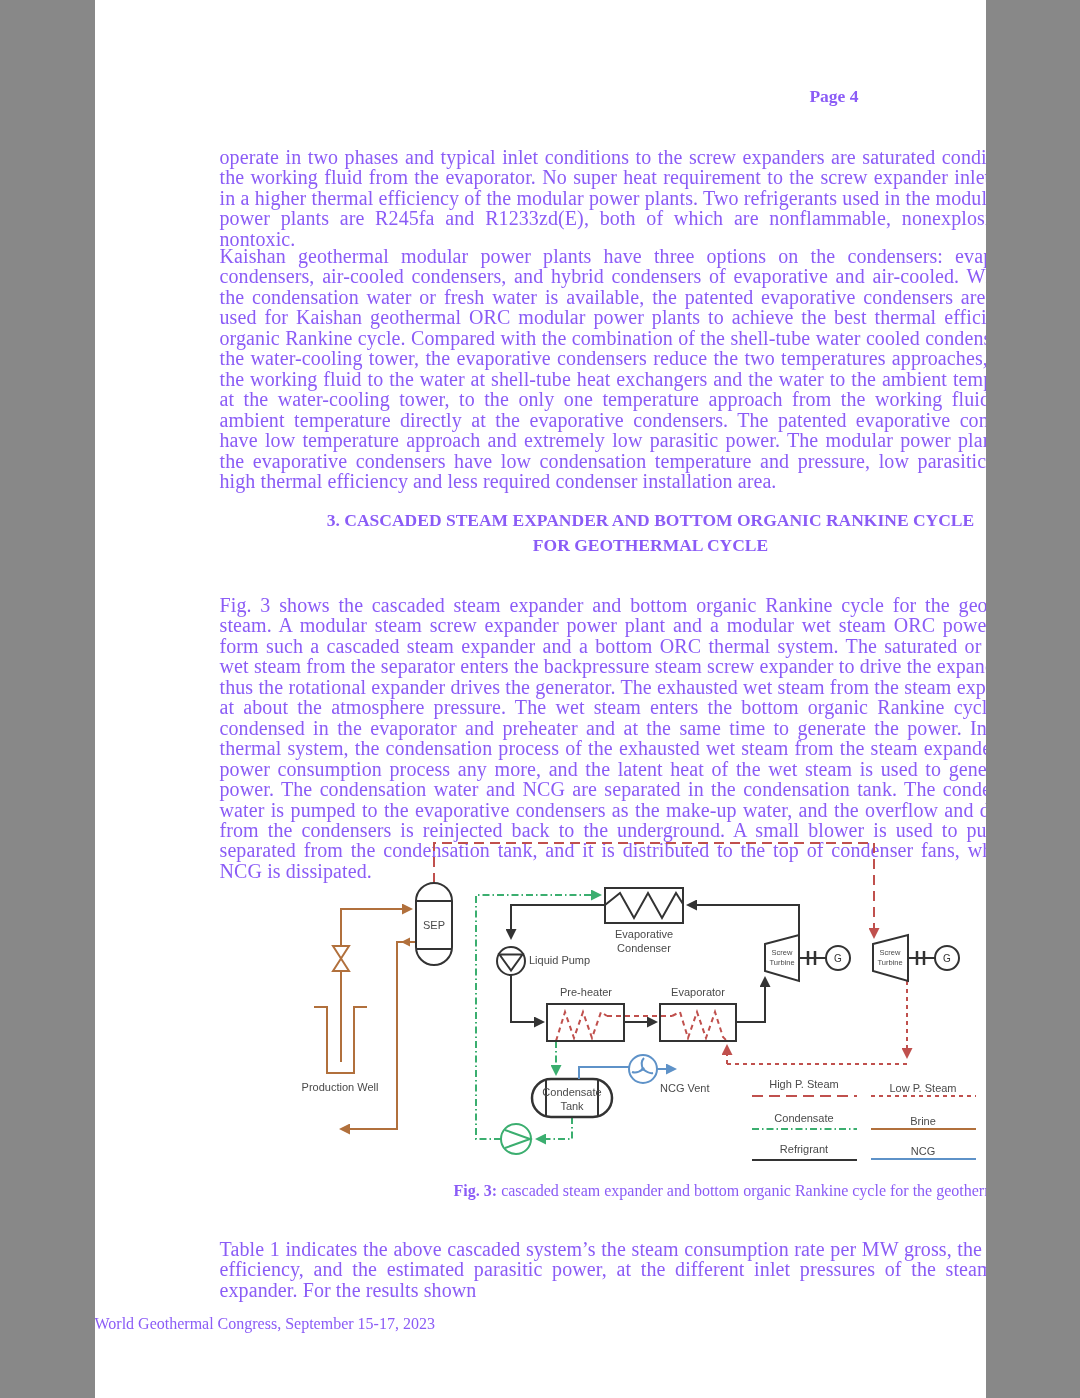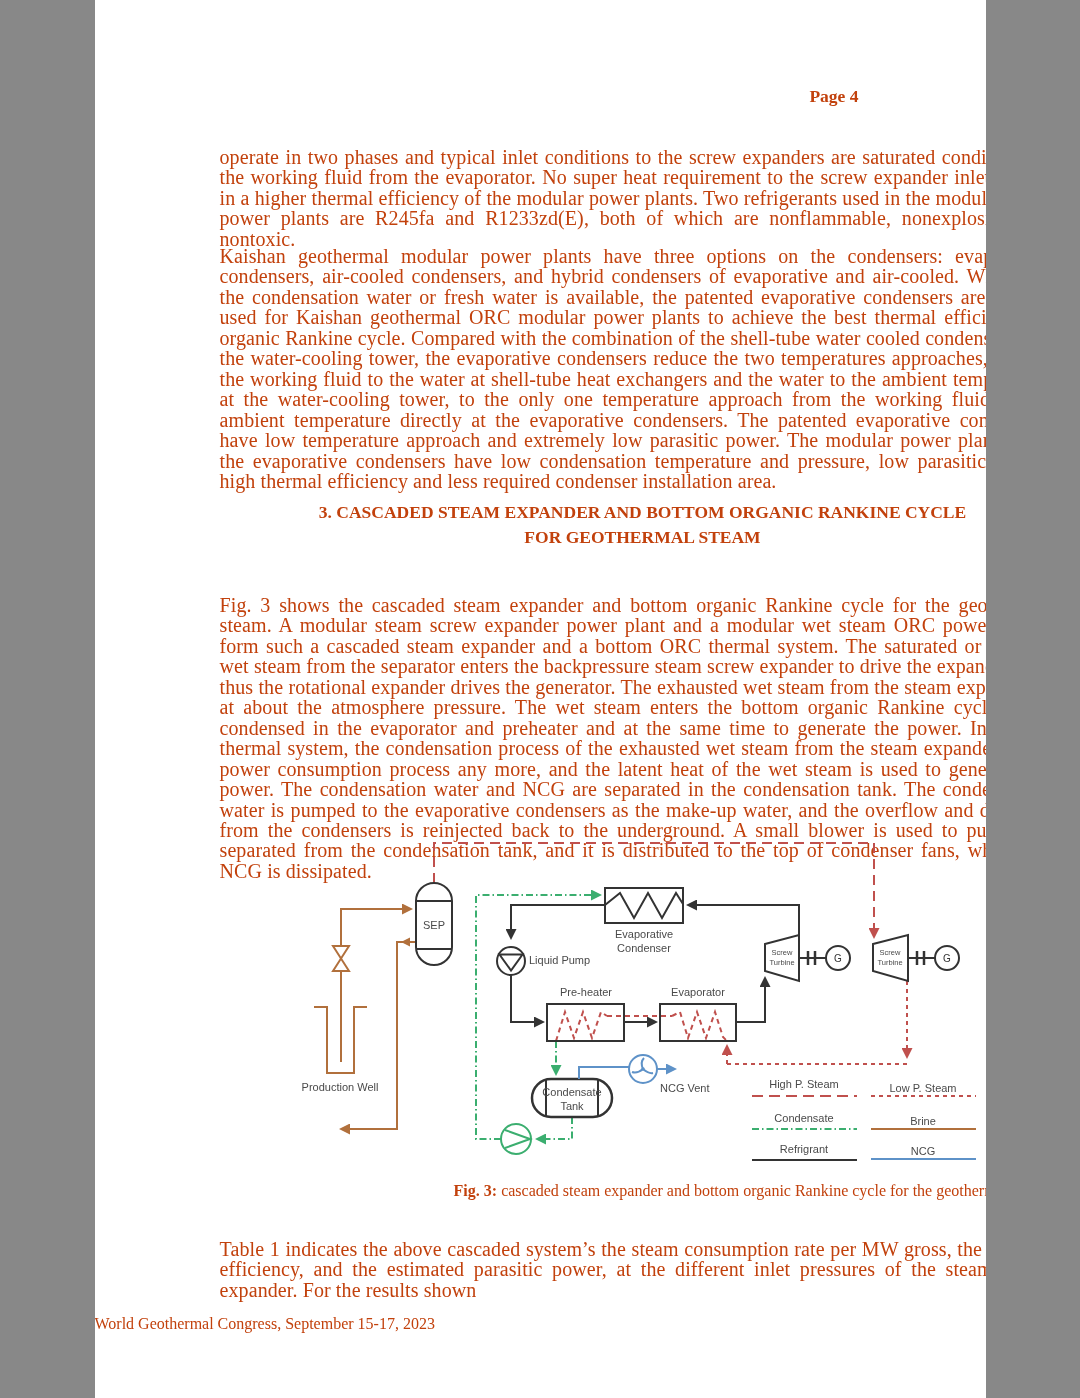--- a/index.html
+++ b/index.html
@@ -1,31 +1,31 @@
 <!DOCTYPE html>
 <html><head>
 <meta charset="utf-8">
 <style>
   html,body{margin:0;padding:0;background:#888;}
   .page{
     position:relative;width:891px;height:1398px;background:#ffffff;
-    font-family:"Liberation Serif","DejaVu Serif",serif;color:#c2410c;
+    font-family:"Liberation Serif","DejaVu Serif",serif;color:#8b5cf6;
     margin:0 auto;overflow:hidden;text-decoration:underline;
   }
   .page-number{position:absolute;top:86px;right:127px;font-weight:bold;font-size:17.5px;}
   .para{
     position:absolute;left:125px;width:830px;font-size:20px;line-height:20.45px;
     text-align:justify;letter-spacing:0.1px;
   }
   #p1{top:127px;}
   #p2{top:226px;}
   #p3{top:563px;margin-top:32px;}
   #p4{top:1219px;}
   .section-heading{
-    position:absolute;top:492px;left:125px;width:830px;margin:8px;
+    position:absolute;top:492px;left:125px;width:830px;margin:16px;
     text-align:center;font-size:17.5px;line-height:25px;font-weight:bold;
   }
   .figure-wrap{position:absolute;top:838px;left:134px;width:830px;height:335px;}
   .caption{position:absolute;top:1182px;left:125px;width:830px;text-align:right;font-size:16px;}
   .footer{position:absolute;top:1315px;left:0;width:1080px;text-align:left;font-size:16px;}
   svg text{font-family:"Liberation Sans","DejaVu Sans",sans-serif;fill:#4a4a4a;}
   .lbl{font-size:11px;}
   .lbl-sm{font-size:7.5px;}
   .lbl-g{font-size:10px;fill:#333;}
   .st-blk{stroke:#333333;}
@@ -39,21 +39,21 @@
 </head>
 <body>
 
 <div class="page">
 
   <div class="page-number">Page 4</div>
 
   <p class="para" id="p1">operate in two phases and typical inlet conditions to the screw expanders are saturated conditions of the working fluid from the evaporator. No super heat requirement to the screw expander inlet results in a higher thermal efficiency of the modular power plants. Two refrigerants used in the modular ORC power plants are R245fa and R1233zd(E), both of which are nonflammable, nonexplosive and nontoxic.</p>
   <p class="para" id="p2">Kaishan geothermal modular power plants have three options on the condensers: evaporative condensers, air-cooled condensers, and hybrid condensers of evaporative and air-cooled. Whenever the condensation water or fresh water is available, the patented evaporative condensers are always used for Kaishan geothermal ORC modular power plants to achieve the best thermal efficiency of organic Rankine cycle. Compared with the combination of the shell-tube water cooled condensers and the water-cooling tower, the evaporative condensers reduce the two temperatures approaches, that is, the working fluid to the water at shell-tube heat exchangers and the water to the ambient temperature at the water-cooling tower, to the only one temperature approach from the working fluid to the ambient temperature directly at the evaporative condensers. The patented evaporative condensers have low temperature approach and extremely low parasitic power. The modular power plants with the evaporative condensers have low condensation temperature and pressure, low parasitic power, high thermal efficiency and less required condenser installation area.</p>
 
-  <h2 class="section-heading"><span>3. CASCADED STEAM EXPANDER AND BOTTOM ORGANIC RANKINE CYCLE</span><br><span>FOR GEOTHERMAL STEAM</span></h2>
+  <h2 class="section-heading"><span>3. CASCADED STEAM EXPANDER AND BOTTOM ORGANIC RANKINE CYCLE</span><br><span>FOR GEOTHERMAL CYCLE</span></h2>
 
   <p class="para" id="p3">Fig. 3 shows the cascaded steam expander and bottom organic Rankine cycle for the geothermal steam. A modular steam screw expander power plant and a modular wet steam ORC power plants form such a cascaded steam expander and a bottom ORC thermal system. The saturated or slightly wet steam from the separator enters the backpressure steam screw expander to drive the expander, and thus the rotational expander drives the generator. The exhausted wet steam from the steam expander is at about the atmosphere pressure. The wet steam enters the bottom organic Rankine cycle to be condensed in the evaporator and preheater and at the same time to generate the power. In such a thermal system, the condensation process of the exhausted wet steam from the steam expander is not power consumption process any more, and the latent heat of the wet steam is used to generate the power. The condensation water and NCG are separated in the condensation tank. The condensation water is pumped to the evaporative condensers as the make-up water, and the overflow and drainage from the condensers is reinjected back to the underground. A small blower is used to pull NCG separated from the condensation tank, and it is distributed to the top of condenser fans, where the NCG is dissipated.</p>
 
   <div class="figure-wrap">
     <svg width="830" height="335" viewBox="0 0 830 335">
       <defs>
         <marker id="ar-blk" markerWidth="5.5" markerHeight="5.5" refX="4.5" refY="2.75" orient="auto">
             <path d="M0 0 L5.5 2.75 L0 5.5 z" fill="#333333"></path>
           </marker>
         <marker id="ar-red" markerWidth="5.5" markerHeight="5.5" refX="4.5" refY="2.75" orient="auto">

